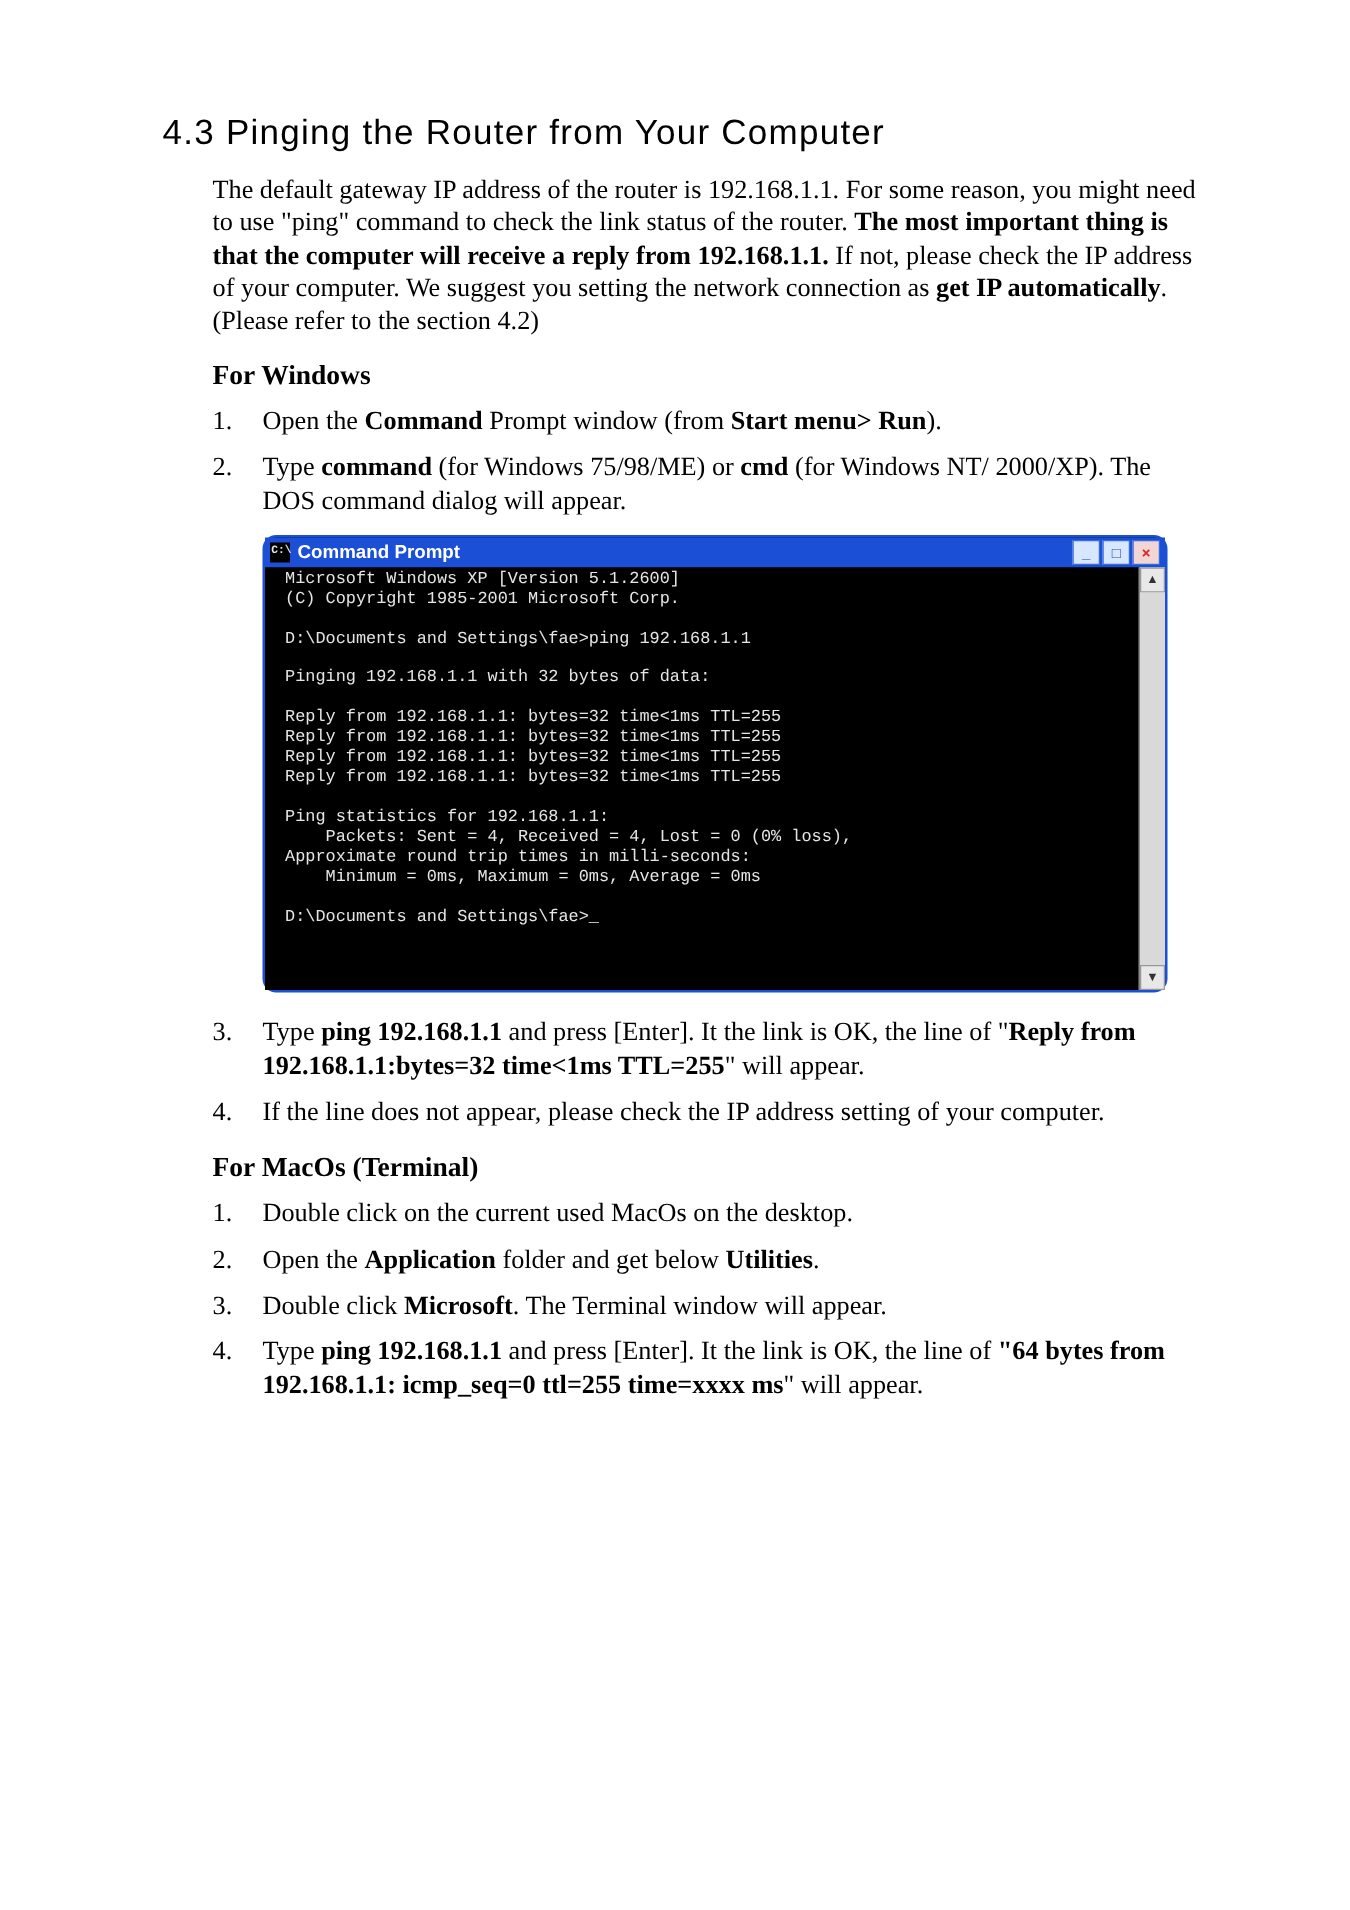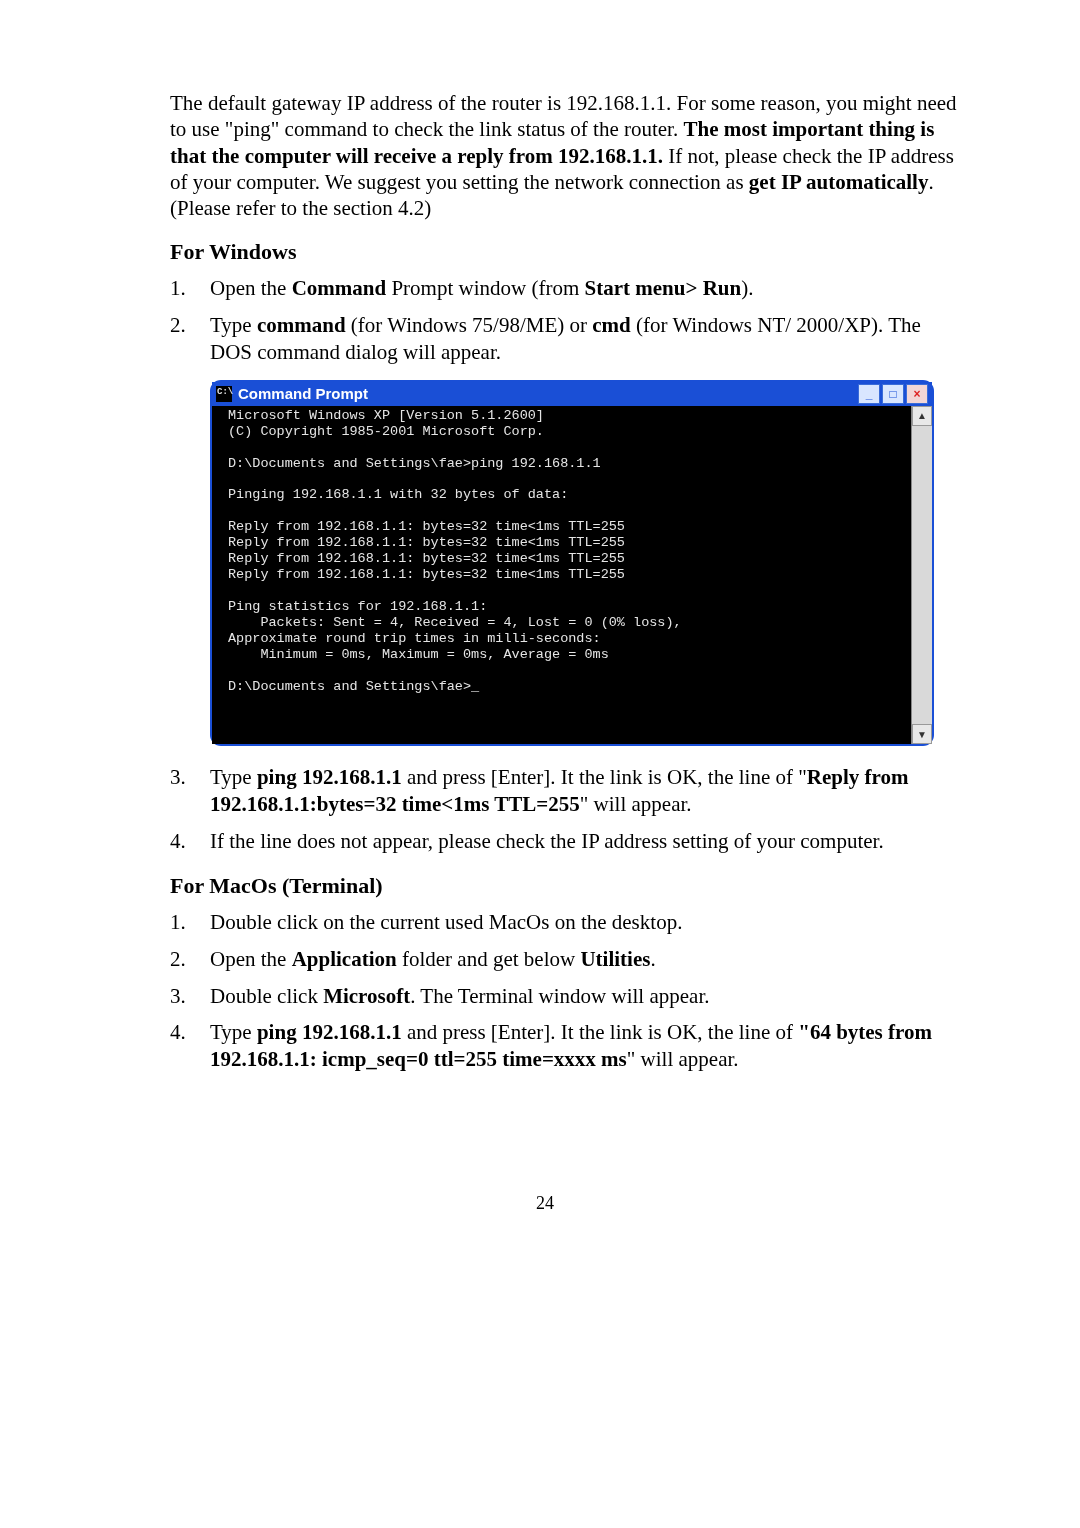--- a/index.html
+++ b/index.html
@@ -148,20 +148,24 @@
       text-align: center;
       font-size: 18px;
       margin-top: 120px;
     }
   </style>
 </head>
 <body>
 
 <div class="page">
 
+  <h2 class="section-title">
+    <span>4.3</span>
+    <span>Pinging the Router from Your Computer</span>
+  </h2>
 
   <div class="indent">
 
     <p>
       <span>The default gateway IP address of the router is 192.168.1.1. For some reason, you might need to use "ping" command to check the link status of the router. </span><b>The most important thing is that the computer will receive a reply from 192.168.1.1.</b><span> If not, please check the IP address of your computer. We suggest you setting the network connection as </span><b>get IP automatically</b><span>. (Please refer to the section 4.2)</span>
     </p>
 
 
     <h3 class="subhead">For Windows</h3>
 
@@ -256,14 +260,13 @@
       <li>
         <span class="num">4.</span>
         <span class="txt">
           <span>Type </span><b>ping 192.168.1.1</b><span> and press [Enter]. It the link is OK, the line of </span><b>"64 bytes from 192.168.1.1: icmp_seq=0 ttl=255 time=xxxx ms</b><span>" will appear.</span>
         </span>
       </li>
     </ol>
 
   </div>
 
-  <div class="pagenum">24</div>
 </div>
 
 </body></html>

